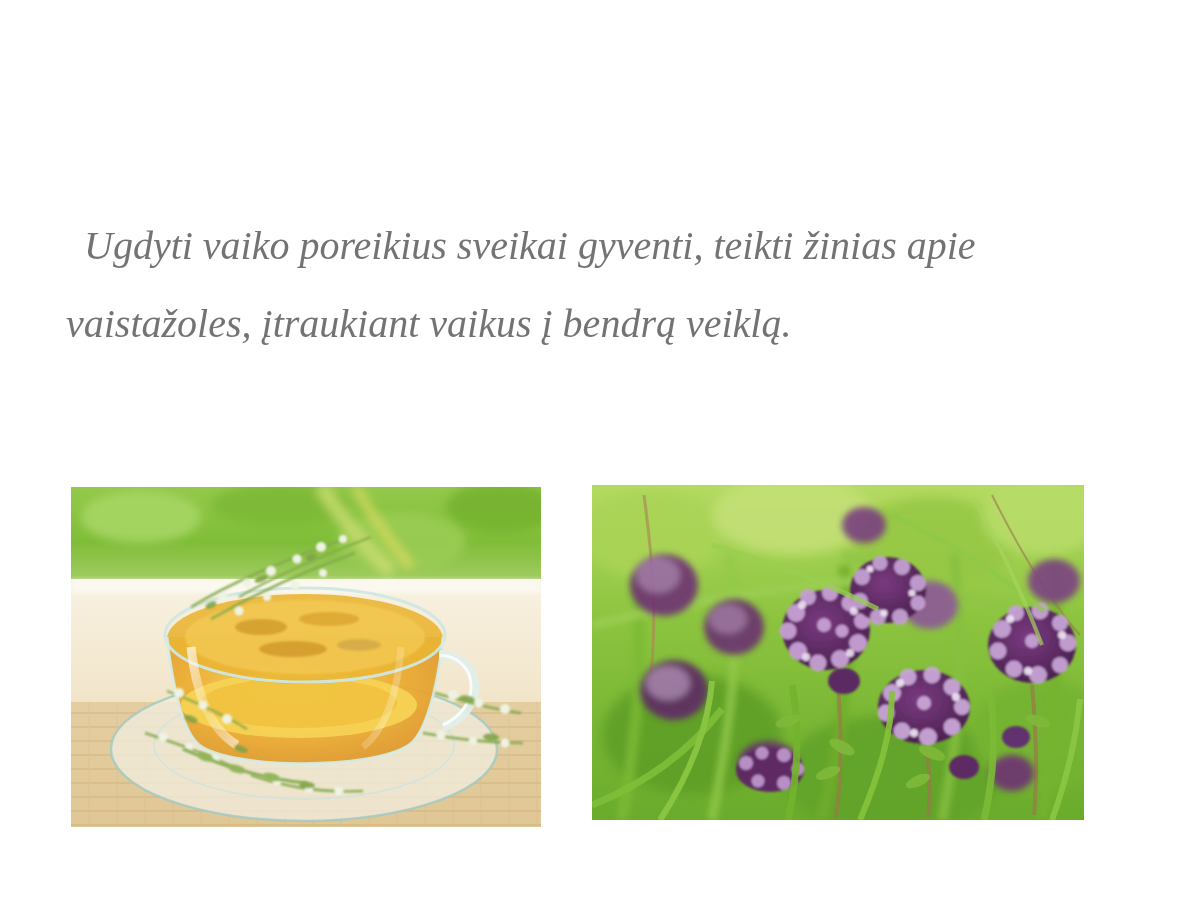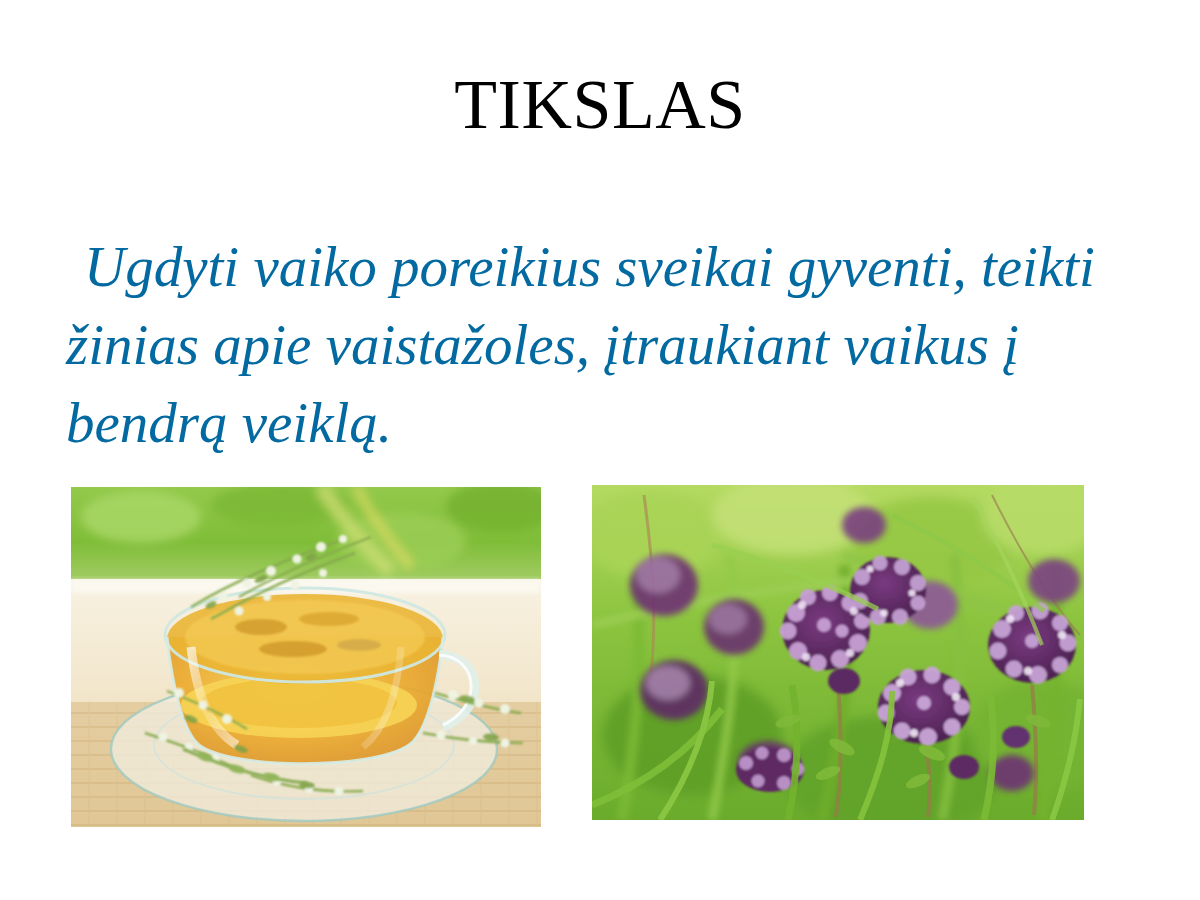--- a/index.html
+++ b/index.html
@@ -31,27 +31,27 @@
     font-weight: 400;
     line-height: 1.05;
     color: #000000;
     letter-spacing: 0.5px;
   }
 
   
   .body-text {
     position: absolute;
     left: 66px;
-    top: 228px;
+    top: 207px;
     width: 1090px;
     font-family: "Liberation Serif", "DejaVu Serif", serif;
     font-style: italic;
-    font-size: 57px;
+    font-size: 40px;
     line-height: 78px;
-    color: #0369a1;
+    color: #737373;
     text-indent: 18px;
   }
 
   
   .photo {
     position: absolute;
     overflow: hidden;
   }
 
   .photo-tea {
@@ -68,21 +68,20 @@
     height: 335px;
   }
 
   .photo svg { display: block; width: 100%; height: 100%; }
 </style>
 </head>
 <body>
 
 <div class="slide">
 
-  <div class="slide-title">TIKSLAS</div>
 
   <div class="body-text">Ugdyti vaiko poreikius sveikai gyventi, teikti žinias apie vaistažoles, įtraukiant vaikus į bendrą veiklą.</div>
 
   <div class="photo photo-tea">
 
     <svg viewBox="0 0 470 340" preserveAspectRatio="none" aria-hidden="true">
       <defs>
         <linearGradient id="teaBgGreen" x1="0" y1="0" x2="0" y2="1">
           <stop offset="0%" stop-color="#94c94b"></stop>
           <stop offset="55%" stop-color="#7fbd38"></stop>

